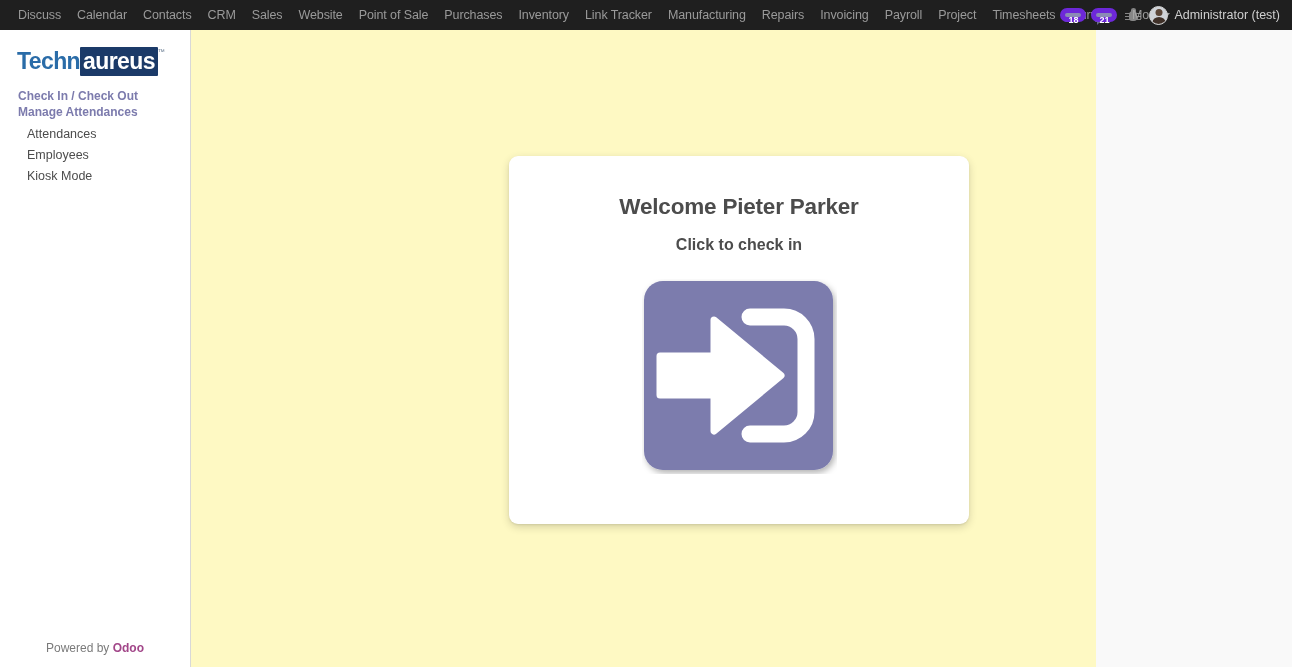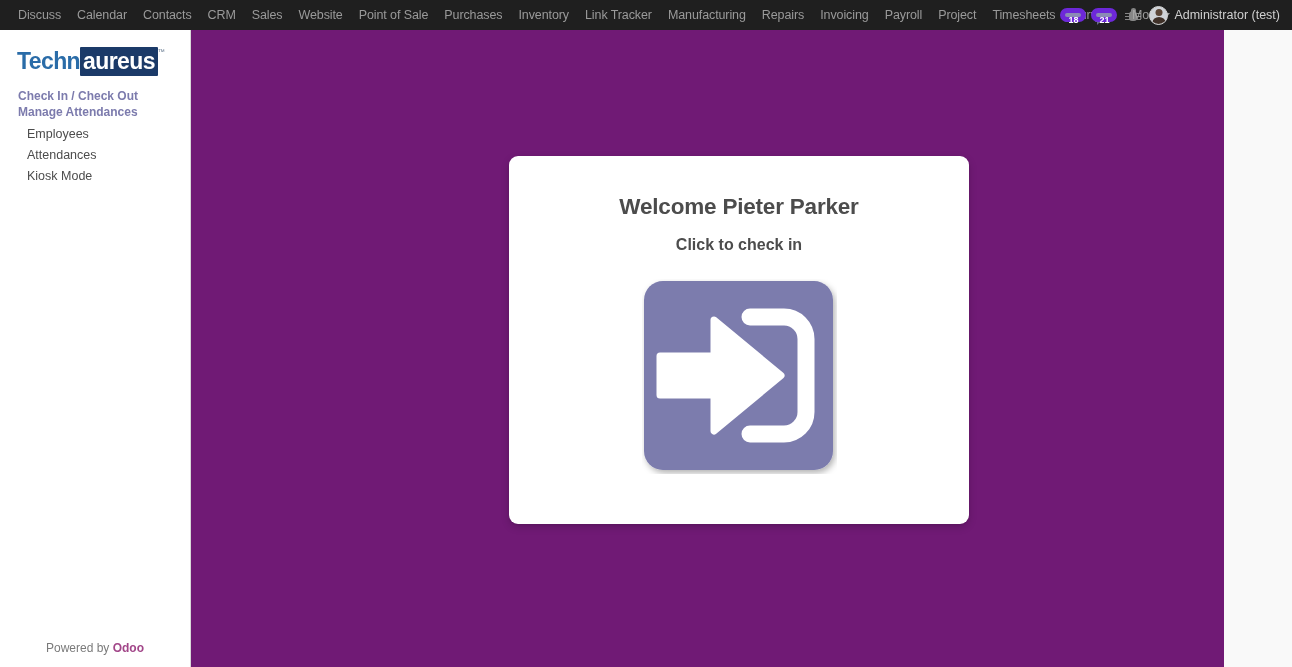--- a/index.html
+++ b/index.html
@@ -183,21 +183,21 @@
   .user-name {
     color: #cfcfcf;
     font-size: 12.5px;
     white-space: nowrap;
   }
 
   
   #shell {
     display: flex;
     height: 637px;
-    width: 1224px;
+    width: 1096px;
   }
 
   
   #sidebar {
     width: 191px;
     flex: 0 0 191px;
     background: #ffffff;
     border-right: 1px solid #d8d8d8;
     display: flex;
     flex-direction: column;
@@ -274,21 +274,21 @@
   }
   .footer .odoo {
     color: #a24689;
     font-weight: bold;
     cursor: pointer;
   }
 
   
   #main {
     flex: 1 1 auto;
-    background: #701a75;
+    background: #fef9c3;
     position: relative;
     overflow: hidden;
   }
 
   #kiosk-card {
     position: absolute;
     left: 318px;
     top: 126px;
     width: 460px;
     height: 368px;
@@ -395,22 +395,22 @@
         <span class="part-a">Techn</span><span class="part-b">aureus</span><span class="tm">™</span>
       </span>
     </div>
 
     <div class="menu">
 
       <div class="menu-group">
         <span class="menu-section-head">Check In / Check Out</span>
         <span class="menu-section-head">Manage Attendances</span>
         <div class="menu-spacer-sm"></div>
+        <span class="menu-sub">Attendances</span>
         <span class="menu-sub">Employees</span>
-        <span class="menu-sub">Attendances</span>
         <span class="menu-sub">Kiosk Mode</span>
       </div>
 
       <div class="menu-spacer"></div>
 
 
     </div>
 
     <div class="footer">
       <span>Powered by </span><span class="odoo">Odoo</span>

